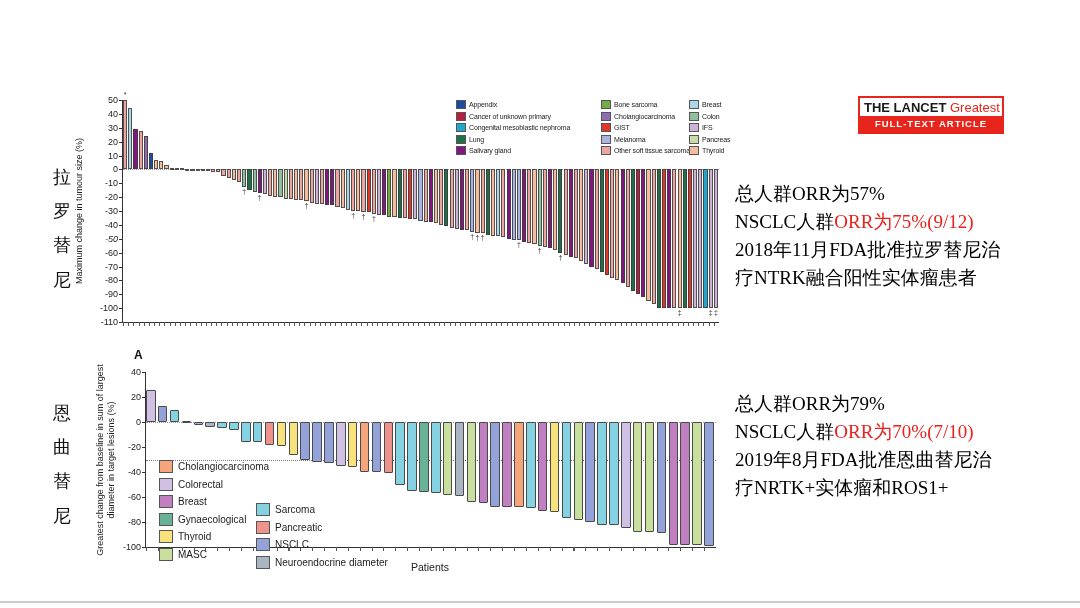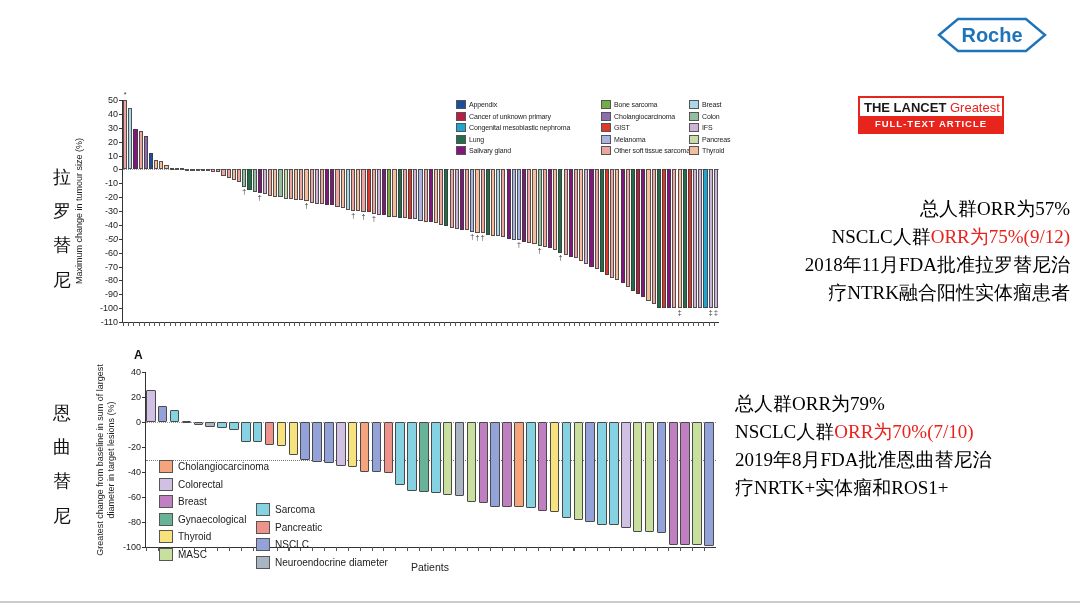--- a/index.html
+++ b/index.html
@@ -44,26 +44,20 @@
   .citation{position:absolute;right:10px;top:584px;font-family:"Liberation Serif",serif;
             font-size:13px;color:#111;}
   .bottom-rule{position:absolute;left:0;top:601px;width:100%;height:2px;background:#ccc;}
 </style>
 </head>
 <body>
 
 <div class="slide">
 
 
-  <div class="roche">
-    <svg width="112" height="38" viewBox="0 0 112 38">
-      <polygon points="3,19 22,3 90,3 109,19 90,35 22,35" fill="#ffffff" stroke="#1e74ba" stroke-width="2.4"></polygon>
-      <text x="56" y="26" text-anchor="middle" font-size="20" font-weight="bold" fill="#1e74ba" font-family="Liberation Sans, sans-serif">Roche</text>
-    </svg>
-  </div>
 
   <div class="lancet">
     <div class="lancet-top">
       <span>THE LANCET</span>
       <span class="red">Greatest</span>
     </div>
     <div class="lancet-bottom">FULL-TEXT ARTICLE</div>
   </div>
 
   <div class="vlabel" style="top:396px;">恩曲替尼</div>
@@ -420,21 +414,21 @@
           </div>
           <div class="legend-item">
             <div class="swatch" style="background: rgb(170, 181, 195);"></div>
             <div class="legend-label">Neuroendocrine diameter</div>
           </div>
         </div>
       </div>
     <div class="xlab">Patients</div>
   </div>
 
-  <div class="note" style="top:195px;text-align:right;">
+  <div class="note" style="top:180px;">
     <div>总人群ORR为57%</div>
     <div><span>NSCLC人群</span><span class="red">ORR为75%(9/12)</span></div>
     <div>2018年11月FDA批准拉罗替尼治</div>
     <div>疗NTRK融合阳性实体瘤患者</div>
   </div>
 
   <div class="note" style="top:390px;">
     <div>总人群ORR为79%</div>
     <div><span>NSCLC人群</span><span class="red">ORR为70%(7/10)</span></div>
     <div>2019年8月FDA批准恩曲替尼治</div>

